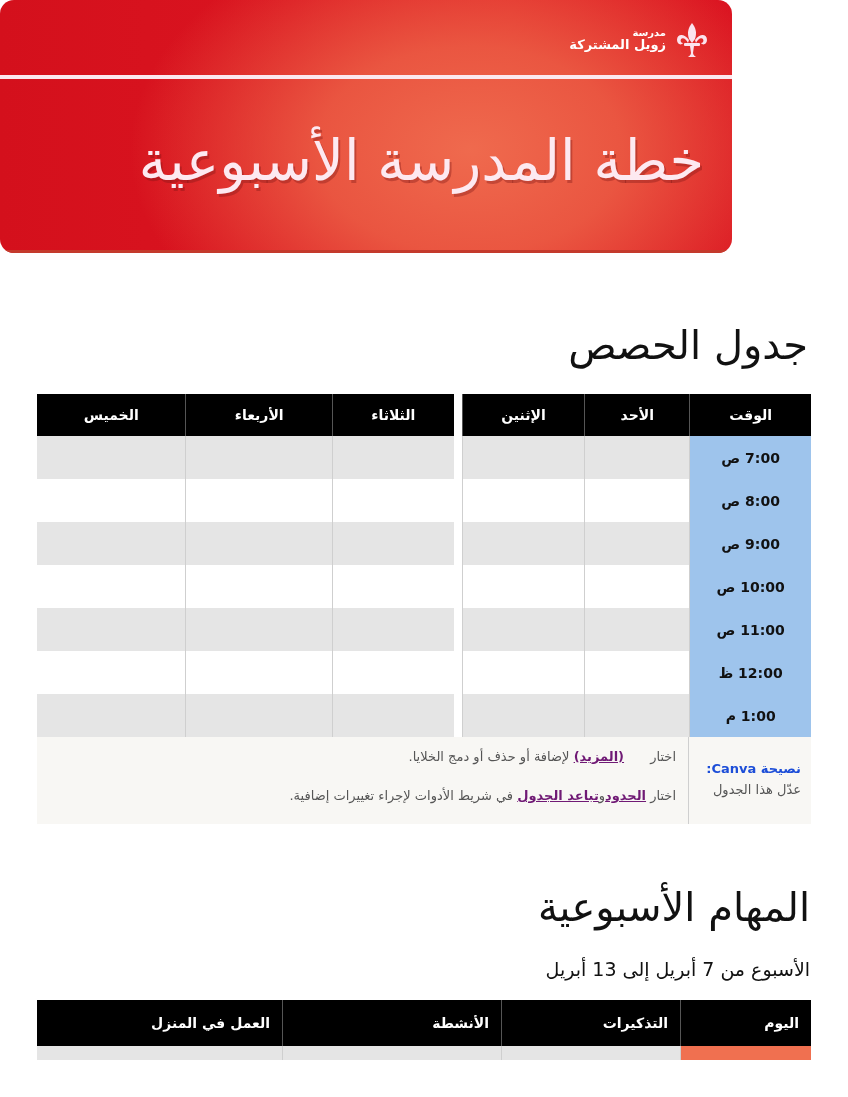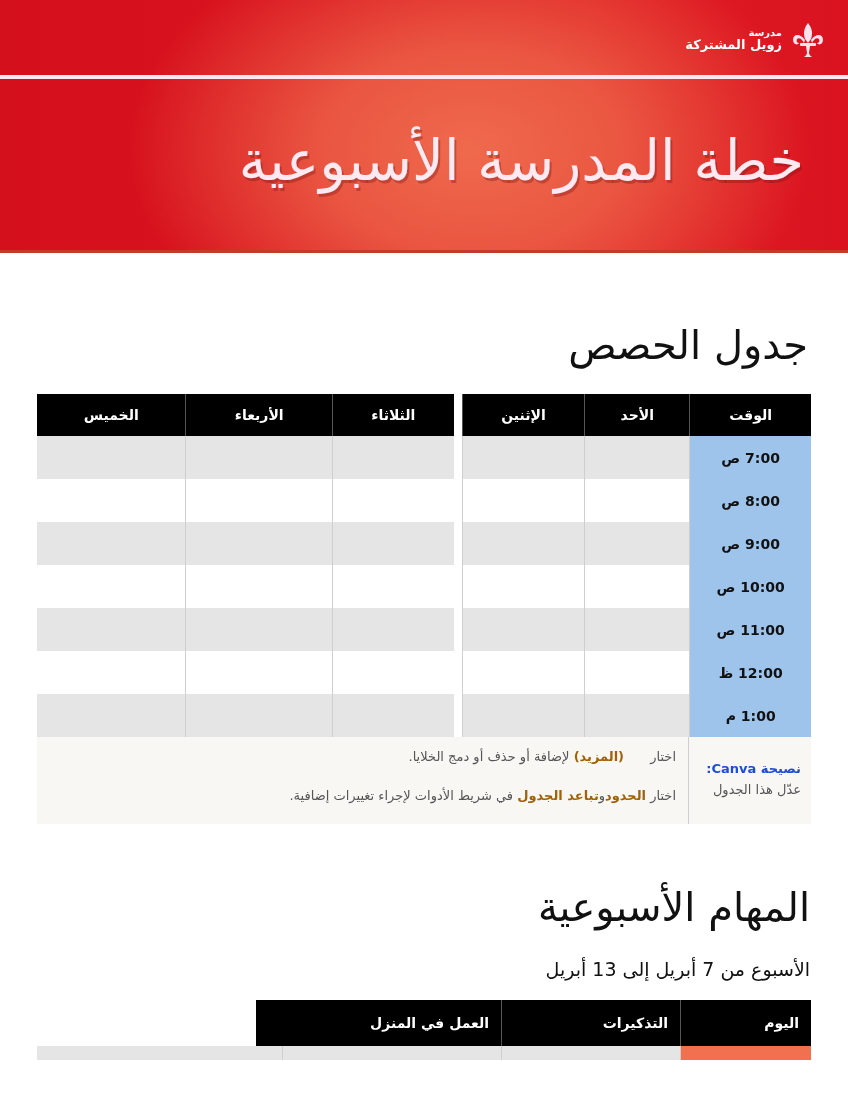--- a/index.html
+++ b/index.html
@@ -15,25 +15,26 @@
     position: relative;
     width: 848px;
     height: 1097px;
     background: #ffffff;
   }
 
   
   .banner {
     position: absolute;
     left: 0; top: 0;
-    width: 848px; height: 253px;
+    width: 732px; height: 253px;
     background:
       radial-gradient(ellipse 340px 230px at 470px 150px, rgba(240,110,80,0.95) 0%, rgba(236,96,70,0.85) 45%, rgba(226,40,40,0) 100%),
       linear-gradient(90deg, #d4101c 0%, #da1420 40%, #e01f24 70%, #da1220 100%);
     overflow: hidden;
+    border-radius: 14px;
   }
   .banner-line {
     position: absolute;
     left: 0; top: 75px;
     width: 848px; height: 4px;
     background: #fbe8ef;
   }
   .banner-bottom {
     position: absolute;
     left: 0; bottom: 0;
@@ -58,21 +59,21 @@
     align-items: flex-start;
     color: #fff;
     font-weight: bold;
     line-height: 1.15;
   }
   .brand-line1 { font-size: 10px; }
   .brand-line2 { font-size: 13px; }
 
   .banner-title {
     position: absolute;
-    right: 44px;
+    right: 28px;
     top: 128px;
     color: #fde9f1;
     font-size: 56px;
     font-weight: normal;
     letter-spacing: 0;
     white-space: nowrap;
     text-shadow: 2px 3px 0 rgba(120,20,20,0.35);
   }
 
   
@@ -153,21 +154,21 @@
     line-height: 1.6;
   }
   .tip-label b { color: #1d4ed8; }
   .tip-body {
     flex: 1;
     padding: 12px 12px 0 0;
     font-size: 13px;
     color: #555;
   }
   .tip-body p { margin-bottom: 24px; white-space: nowrap; }
-  .tip-body b { color: #a16207; }
+  .tip-body b { color: #701a75; text-decoration: underline; }
   .gap { display: inline-block; width: 22px; }
 
   
   .tasks {
     position: absolute;
     left: 37px; top: 1000px;
     width: 774px;
   }
   .th {
     height: 46px;
@@ -313,20 +314,21 @@
     </div>
   </div>
 
   <div class="section-title" style="top:884px; right:38px;">المهام الأسبوعية</div>
   <div class="sub-title" style="top:958px;">الأسبوع من 7 أبريل إلى 13 أبريل</div>
 
   <div class="tasks">
     <div class="srow">
       <div class="th tw-day">اليوم</div>
       <div class="th tw-rem">التذكيرات</div>
+      <div class="th tw-act">الأنشطة</div>
       <div class="th tw-home">العمل في المنزل</div>
     </div>
     <div class="srow">
       <div class="tc tw-day day"></div>
       <div class="tc tw-rem"></div>
       <div class="tc tw-act"></div>
       <div class="tc tw-home"></div>
     </div>
   </div>
 

